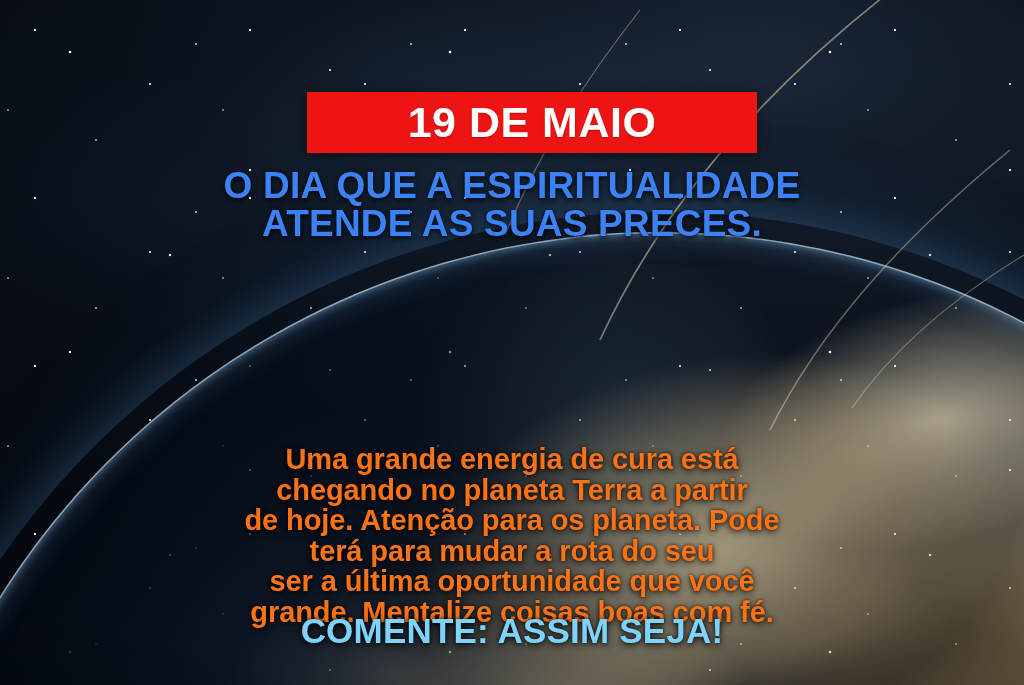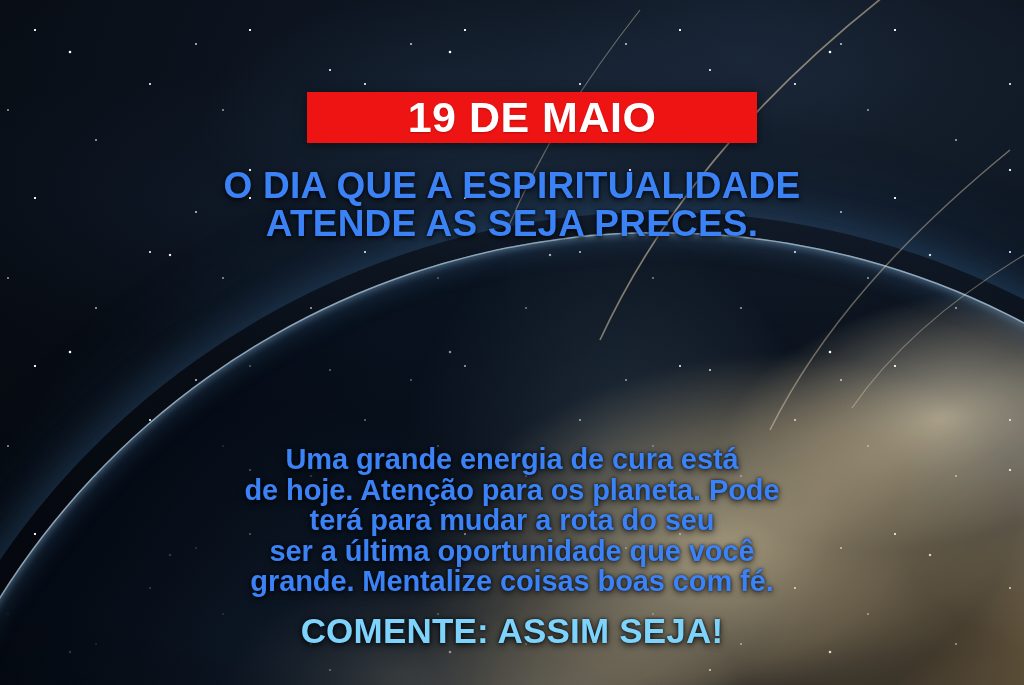--- a/index.html
+++ b/index.html
@@ -170,21 +170,21 @@
     position: absolute;
     inset: 0;
     text-align: center;
   }
 
   .date-banner {
     position: absolute;
     left: 307px;
     top: 92px;
     width: 450px;
-    height: 51px;
+    height: 61px;
     background: #ef1414;
     display: flex;
     align-items: center;
     justify-content: center;
     box-shadow: 0 2px 10px rgba(0,0,0,.55);
   }
   .date-banner span {
     color: #ffffff;
     font-size: 43px;
     font-weight: 700;
@@ -204,21 +204,21 @@
     line-height: 1.04;
     letter-spacing: .2px;
     text-shadow: 0 2px 5px rgba(0,0,0,.75), 0 0 2px rgba(0,0,0,.6);
   }
   .headline .hl-line { display: block; white-space: nowrap; }
 
   .body-copy {
     position: absolute;
     left: 0; right: 0;
     top: 444px;
-    color: #3b82f6;
+    color: #f97316;
     font-size: 29px;
     font-weight: 700;
     line-height: 1.055;
     letter-spacing: -.1px;
     text-shadow: 0 2px 7px rgba(0,0,0,.82), 0 0 3px rgba(0,0,0,.7);
   }
   .body-copy .bc-line { display: block; white-space: nowrap; }
 
   .cta {
     position: absolute;
@@ -280,25 +280,26 @@
   <div class="layer bg-vignette"></div>
 
   <div class="content">
 
     <div class="date-banner">
       <span>19 DE MAIO</span>
     </div>
 
     <div class="headline">
       <span class="hl-line">O DIA QUE A ESPIRITUALIDADE</span>
-      <span class="hl-line">ATENDE AS SEJA PRECES.</span>
+      <span class="hl-line">ATENDE AS SUAS PRECES.</span>
     </div>
 
     <div class="body-copy">
       <span class="bc-line">Uma grande energia de cura está</span>
+      <span class="bc-line">chegando no planeta Terra a partir</span>
       <span class="bc-line">de hoje. Atenção para os planeta. Pode</span>
       <span class="bc-line">terá para mudar a rota do seu</span>
       <span class="bc-line">ser a última oportunidade que você</span>
       <span class="bc-line">grande. Mentalize coisas boas com fé.</span>
     </div>
 
     <div class="cta">COMENTE: ASSIM SEJA!</div>
 
   </div>
 </div>

